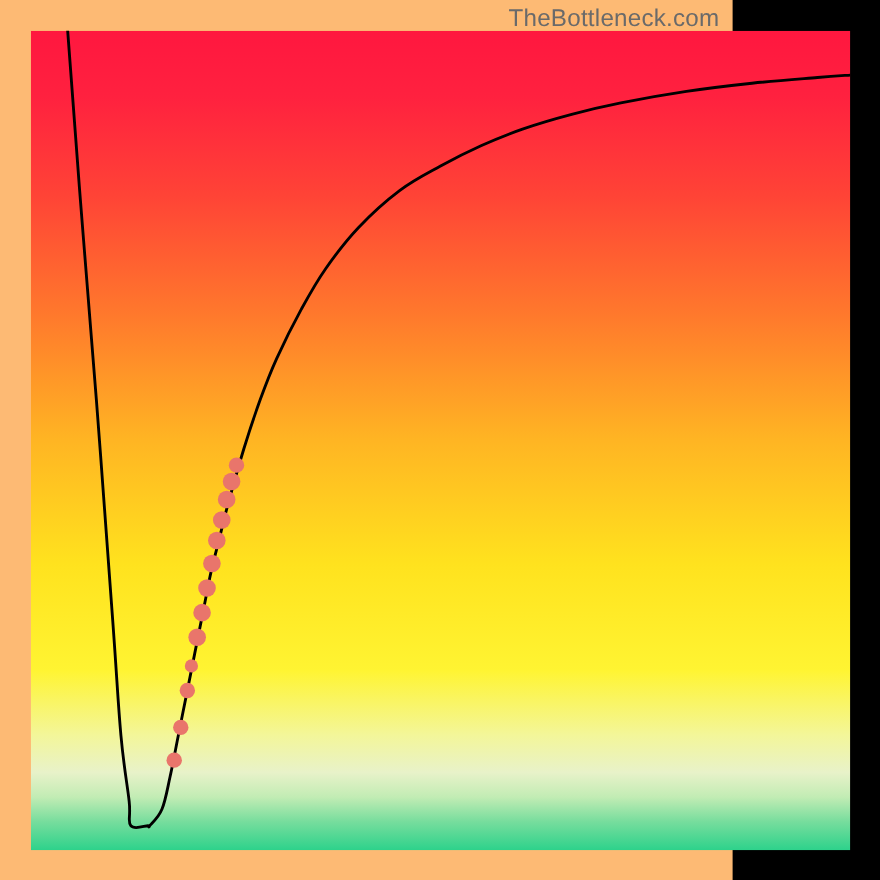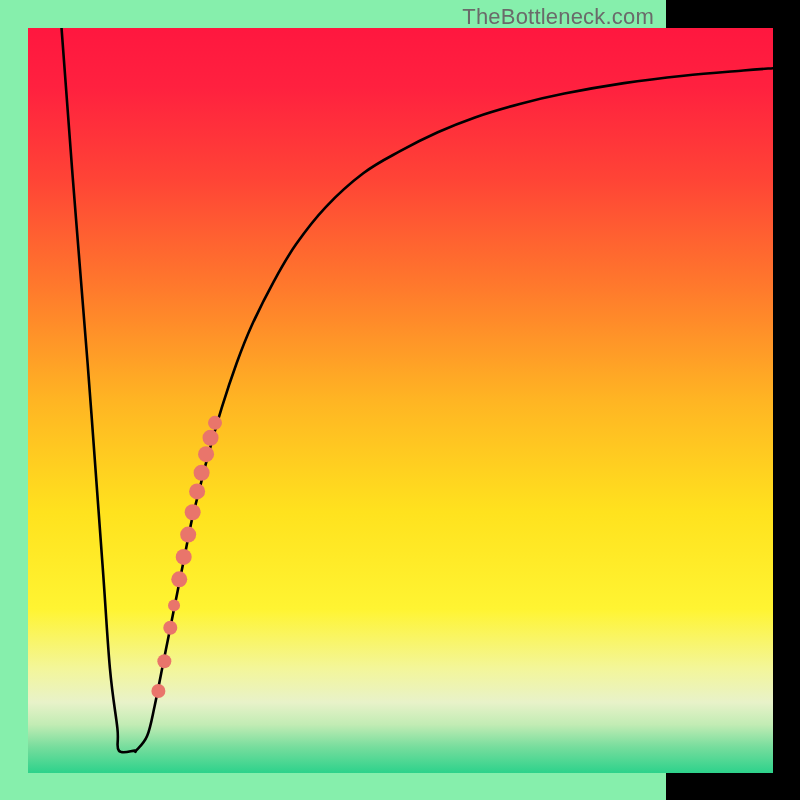--- a/index.html
+++ b/index.html
@@ -10,21 +10,21 @@
     background: #000;
     overflow: hidden;
     font-family: Arial, Helvetica, sans-serif;
   }
   .frame {
     position: absolute;
     left: 0;
     top: 0;
     width: 666px;
     height: 800px;
-    background: #86efac;
+    background: #fdba74;
   }
   .plot {
     position: absolute;
     left: 28px;
     top: 28px;
     width: 745px;
     height: 745px;
   }
   .gradient {
     position: absolute;

